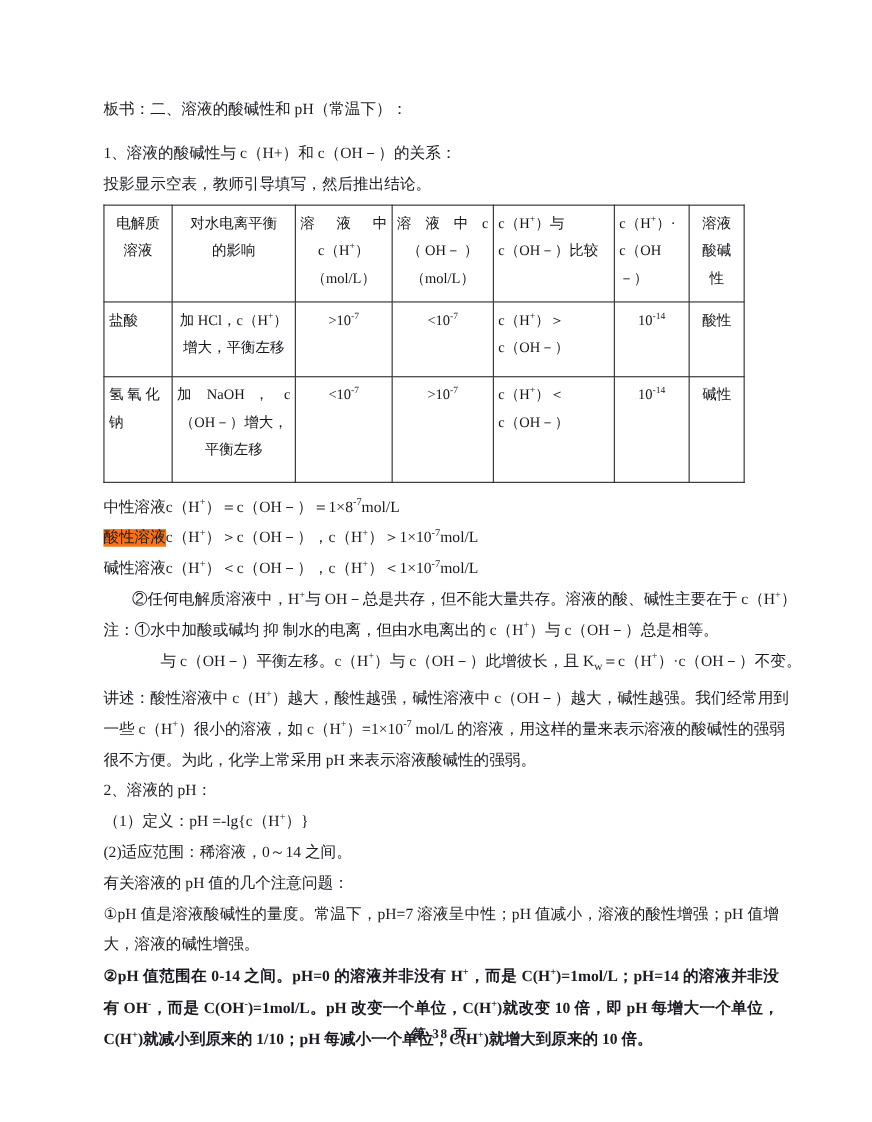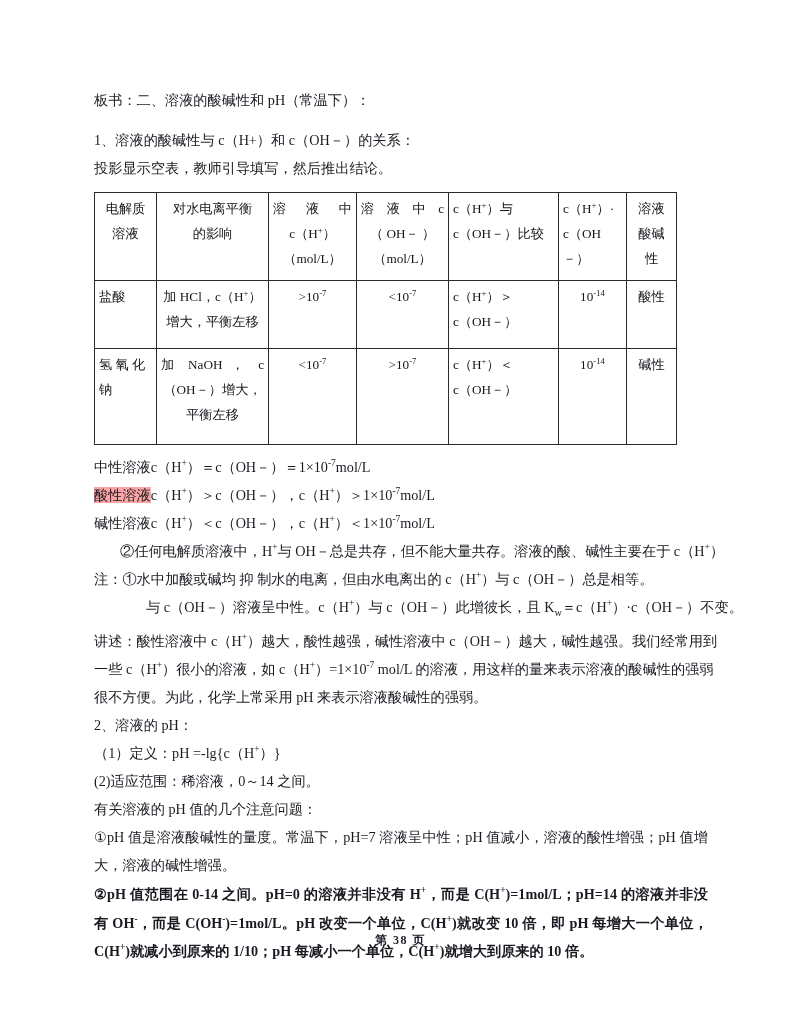--- a/index.html
+++ b/index.html
@@ -41,25 +41,25 @@
     text-justify: inter-ideograph;
   }
   .hang { padding-left: 26px; }
   .hang2 { padding-left: 52px; }
   sup {
     font-size: 0.66em;
     vertical-align: super;
     line-height: 0;
   }
   .bold { font-weight: bold; }
-  .hl { background: #fca5a5; }
+  .hl { background: #f97316; }
 
   
   .tbl-wrap {
-    margin-top: 10px;
+    margin-top: 4px;
     margin-bottom: 8px;
   }
   table.phtable {
     border-collapse: collapse;
     width: 582px;
     table-layout: fixed;
     font-size: 13.2px;
   }
   table.phtable td {
     border: 1px solid #2a2a2a;
@@ -212,41 +212,41 @@
             <div>c（OH－）</div>
           </td>
           <td class="ctr"><span>10</span><sup>-14</sup></td>
           <td class="ctr">碱性</td>
         </tr>
       </tbody>
         </table>
     </div>
 
     <div class="line">
-      <span>中性溶液</span><span>c（H</span><sup>+</sup><span>）＝c（OH－）＝1×10</span><sup>-7</sup><span>mol/L</span>
+      <span>中性溶液</span><span>c（H</span><sup>+</sup><span>）＝c（OH－）＝1×8</span><sup>-7</sup><span>mol/L</span>
     </div>
 
     <div class="line">
       <span class="hl">酸性溶液</span><span>c（H</span><sup>+</sup><span>）＞c（OH－），c（H</span><sup>+</sup><span>）＞1×10</span><sup>-7</sup><span>mol/L</span>
     </div>
 
     <div class="line">
       <span>碱性溶液</span><span>c（H</span><sup>+</sup><span>）＜c（OH－），c（H</span><sup>+</sup><span>）＜1×10</span><sup>-7</sup><span>mol/L</span>
     </div>
 
     <div class="line hang">
       <span>②任何电解质溶液中，H</span><sup>+</sup><span>与 OH－总是共存，但不能大量共存。溶液的酸、碱性主要在于 c（H</span><sup>+</sup><span>）</span>
     </div>
 
     <div class="line">
       <span>注：</span><span>①水中加酸或碱均  抑  制水的电离，但由水电离出的 c（H</span><sup>+</sup><span>）与 c（OH－）总是相等。</span>
     </div>
 
     <div class="line hang2">
-      <span>与 c（OH－）溶液呈中性。c（H</span><sup>+</sup><span>）与 c（OH－）此增彼长，且 K</span><sub style="font-size:0.72em">w</sub><span>＝c（H</span><sup>+</sup><span>）·c（OH－）不变。</span>
+      <span>与 c（OH－）平衡左移。c（H</span><sup>+</sup><span>）与 c（OH－）此增彼长，且 K</span><sub style="font-size:0.72em">w</sub><span>＝c（H</span><sup>+</sup><span>）·c（OH－）不变。</span>
     </div>
 
     <div class="line">
       <span>讲述：酸性溶液中 c（H</span><sup>+</sup><span>）越大，酸性越强，碱性溶液中 c（OH－）越大，碱性越强。我们经常用到</span>
     </div>
     <div class="line">
       <span>一些 c（H</span><sup>+</sup><span>）很小的溶液，如 c（H</span><sup>+</sup><span>）=1×10</span><sup>-7</sup><span> mol/L 的溶液，用这样的量来表示溶液的酸碱性的强弱</span>
     </div>
     <div class="line">很不方便。为此，化学上常采用 pH 来表示溶液酸碱性的强弱。</div>
 

